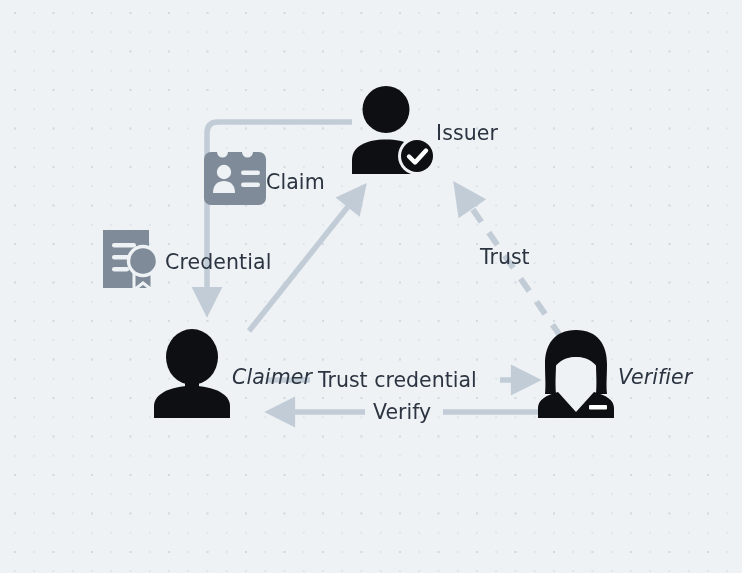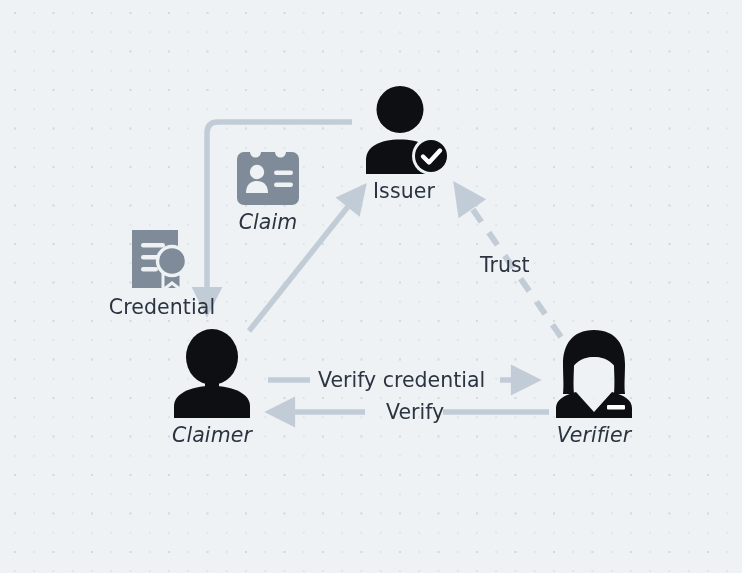--- a/index.html
+++ b/index.html
@@ -27,21 +27,20 @@
     position: absolute;
     left: 0;
     top: 0;
     width: 742px;
     height: 573px;
     pointer-events: none;
   }
   .node {
     position: absolute;
     display: flex;
-    flex-direction: column;
     align-items: center;
     text-align: center;
   }
   .node-label {
     margin-top: 7px;
     font-size: 20.5px;
     color: #2b3440;
     letter-spacing: 0.1px;
     white-space: nowrap;
     line-height: 1;
@@ -78,45 +77,45 @@
 
     <path d="M 561 337 L 458 188" fill="none" stroke="#c2ccd6" stroke-width="6" stroke-linecap="butt" stroke-dasharray="15 13" marker-end="url(#ah-dash)"></path>
 
     <line x1="268" y1="380" x2="310" y2="380" stroke="#c2ccd6" stroke-width="5.5"></line>
     <line x1="500" y1="380" x2="534" y2="380" stroke="#c2ccd6" stroke-width="5.5" marker-end="url(#ah)"></line>
 
     <line x1="549" y1="412" x2="443" y2="412" stroke="#c2ccd6" stroke-width="5.5"></line>
     <line x1="365" y1="412" x2="272" y2="412" stroke="#c2ccd6" stroke-width="5.5" marker-end="url(#ah)"></line>
   </svg>
 
-  <div class="edge-label" style="left:318px; top:370px;">Verify credential</div>
+  <div class="edge-label" style="left:318px; top:370px;">Trust credential</div>
 
-  <div class="edge-label" style="left:386px; top:402px;text-align:center;">Verify</div>
+  <div class="edge-label" style="left:373px; top:402px;text-align:center;">Verify</div>
 
-  <div class="edge-label" style="left:480px; top:247px;margin-top:8px;">Trust</div>
+  <div class="edge-label" style="left:480px; top:247px;">Trust</div>
 
   <div class="node" style="left:70px; top:228px; width:122px;margin-left:31px;">
     <span class="icon-wrap">
       <svg width="64" height="62" viewBox="0 0 64 62">
 
         <path d="M2 2 H48 V60 H2 Z" fill="#7f8b99"></path>
 
         <rect x="11" y="15" width="24" height="4.6" rx="2.3" fill="#eef2f5"></rect>
         <rect x="11" y="27" width="24" height="4.6" rx="2.3" fill="#eef2f5"></rect>
         <rect x="11" y="39" width="17" height="4.6" rx="2.3" fill="#eef2f5"></rect>
 
         <path d="M33 38 L33 62 L42 55 L51 62 L51 38 Z" fill="#7f8b99" stroke="#eef2f5" stroke-width="3"></path>
 
         <circle cx="42" cy="33" r="14.5" fill="#7f8b99" stroke="#eef2f5" stroke-width="3.4"></circle>
       </svg>
     </span>
     <div class="node-label">Credential</div>
   </div>
 
-  <div class="node" style="left:212px; top:152px; width:112px;font-style:italic;">
+  <div class="node" style="left:204px; top:152px; width:112px;">
     <span class="icon-wrap">
       <svg width="62" height="53" viewBox="0 0 62 53">
 
         <path d="M0 7 A7 7 0 0 1 7 0 H13 A5.5 5.5 0 0 0 24 0 H38 A5.5 5.5 0 0 0 49 0 H55 A7 7 0 0 1 62 7 V46 A7 7 0 0 1 55 53 H7 A7 7 0 0 1 0 46 Z" fill="#7f8b99"></path>
 
         <circle cx="20" cy="20" r="7.2" fill="#eef2f5"></circle>
         <path d="M9 41 C9 32.5 14 29 20 29 C26 29 31 32.5 31 41 Z" fill="#eef2f5"></path>
 
         <rect x="37" y="18.5" width="19" height="4.6" rx="2.3" fill="#eef2f5"></rect>
         <rect x="37" y="30.5" width="19" height="4.6" rx="2.3" fill="#eef2f5"></rect>

